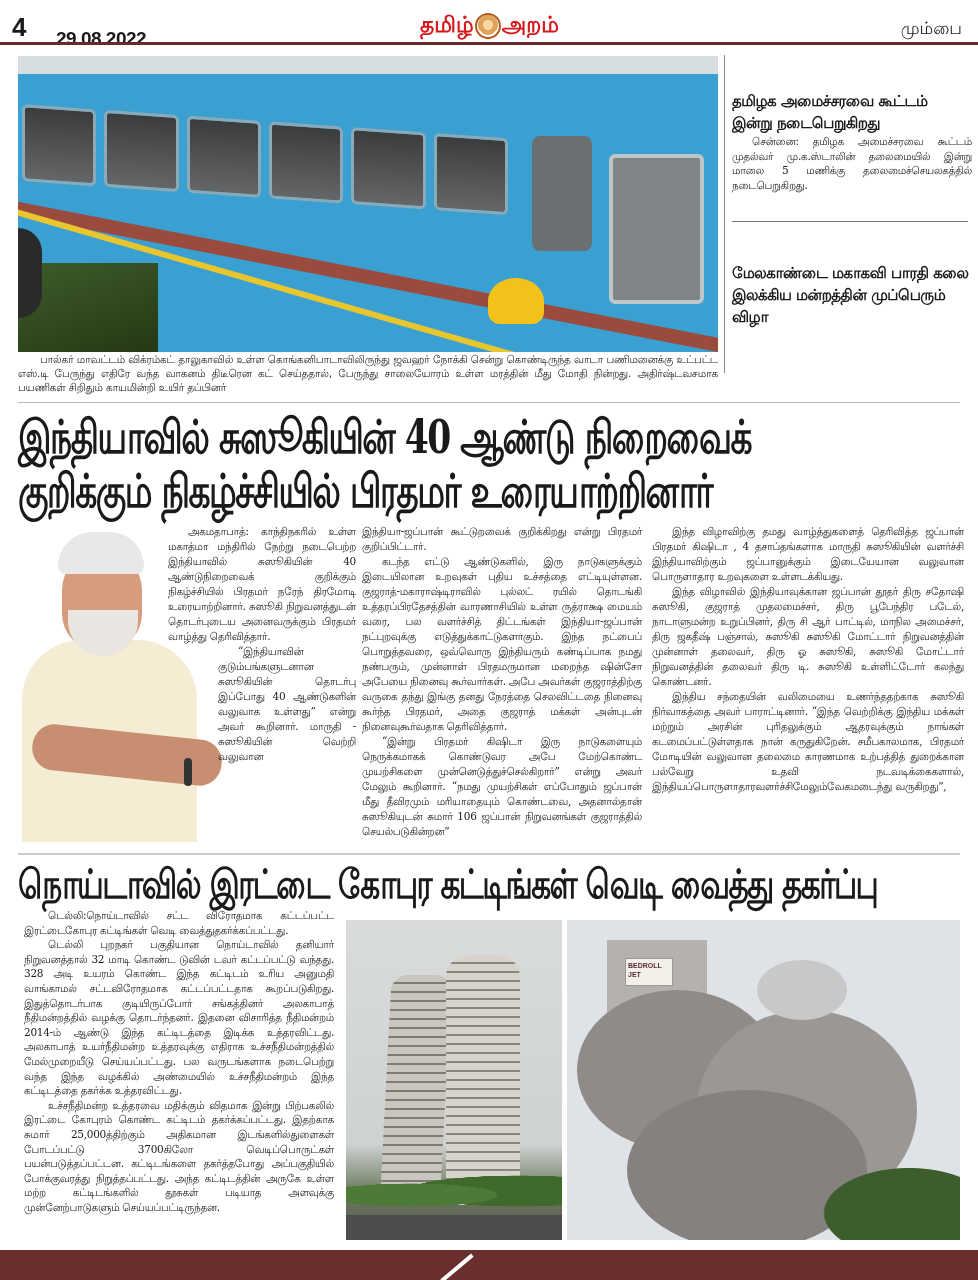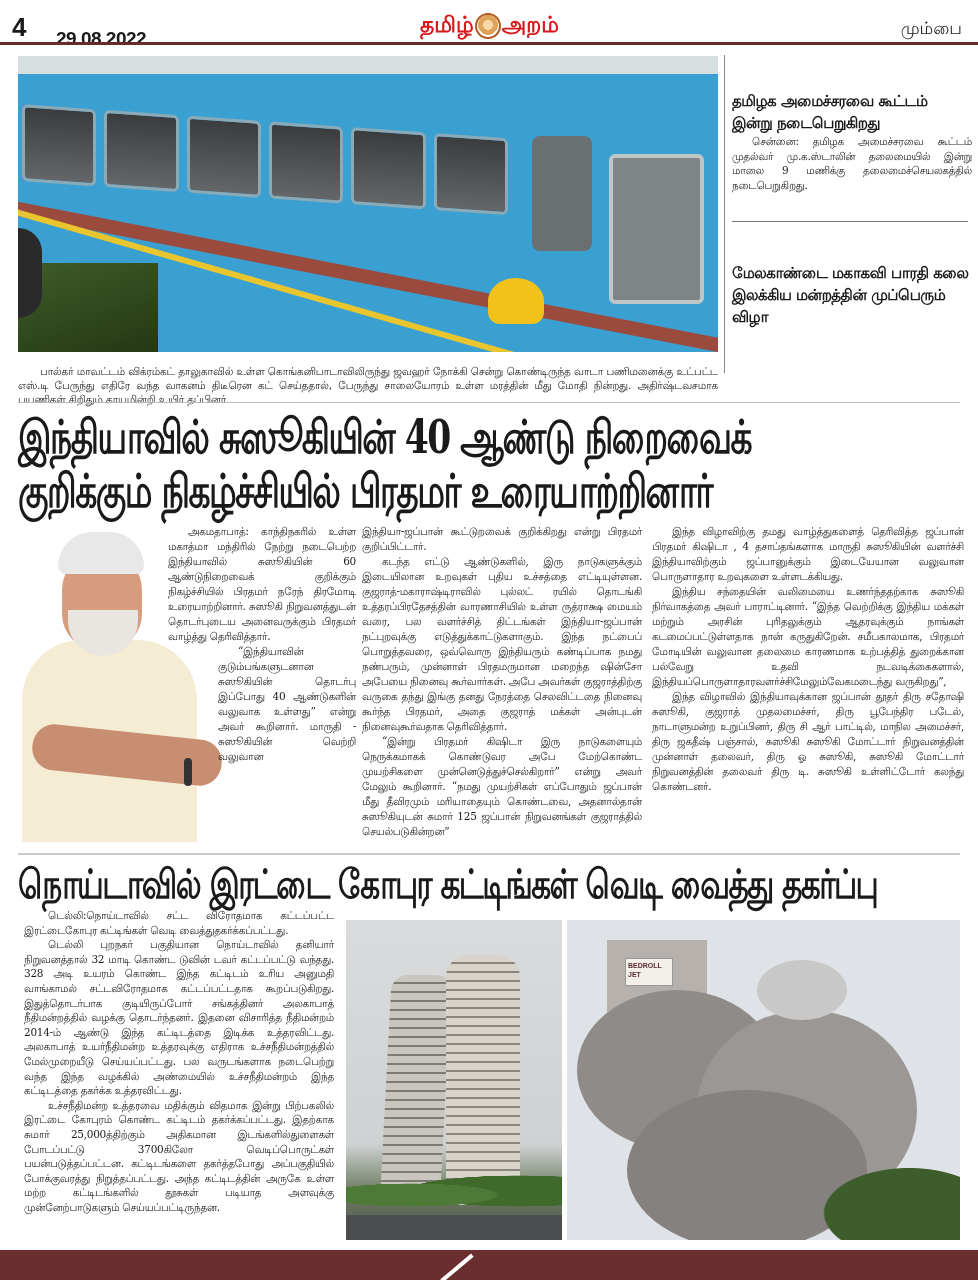--- a/index.html
+++ b/index.html
@@ -21,21 +21,21 @@
   .bus-photo .windows { position: absolute; left: 0; top: 22%; width: 70%; height: 26%; display: flex; gap: 8px; padding-left: 4px; transform: skewY(4deg); }
   .bus-photo .windows span { flex: 1; background: linear-gradient(180deg, #3b3c3e, #646668); border: 3px solid #8aaab8; border-radius: 6px; }
   .bus-photo .stripe-red { position: absolute; left: -20px; top: 48%; width: 760px; height: 14px; background: #9b4b3e; transform: rotate(11deg); transform-origin: left; }
   .bus-photo .stripe-yel { position: absolute; left: -20px; top: 50%; width: 680px; height: 6px; background: #e9c52e; transform: rotate(16deg); transform-origin: left; }
   .bus-photo .door { position: absolute; right: 14px; top: 33%; width: 95px; height: 150px; border: 4px solid #bfc6c8; background: #7f8486; border-radius: 6px; }
   .bus-photo .door2 { position: absolute; right: 126px; top: 27%; width: 60px; height: 115px; background: #6a6f72; border-radius: 8px; }
   .bus-photo .emblem { position: absolute; left: 470px; top: 222px; width: 56px; height: 46px; background: #f2c11a; border-radius: 50% 50% 12px 12px; }
   .bus-photo .grass { position: absolute; left: 0; bottom: 0; width: 20%; height: 30%; background: linear-gradient(160deg, #3e5c2a, #243814); }
   .bus-photo .wheel { position: absolute; left: 0; top: 58%; width: 24px; height: 90px; background: #2a2a2a; border-radius: 0 40px 40px 0; }
 
-  .caption-bus { position: absolute; left: 18px; top: 364px; width: 700px; font: 10.5px/14px "DejaVu Sans", sans-serif; text-align: justify; text-indent: 22px; letter-spacing: -0.2px; }
+  .caption-bus { position: absolute; left: 18px; top: 352px; width: 700px; font: 10.5px/14px "DejaVu Sans", sans-serif; text-align: justify; text-indent: 22px; letter-spacing: -0.2px; }
 
   .vrule-top { position: absolute; left: 724px; top: 55px; width: 1px; height: 318px; background: #888; }
   .side { position: absolute; left: 732px; width: 240px; }
   .side h3 { font: bold 15px/22px "DejaVu Sans", sans-serif; letter-spacing: -0.5px; }
   .side p { font: 10.5px/14.5px "DejaVu Serif", serif; text-align: justify; text-indent: 20px; letter-spacing: -0.3px; }
   .side-1 { top: 58px; margin-top: 32px; }
   .side-2 { top: 226px; margin-top: 36px; }
   .side-divider { position: absolute; left: 732px; top: 221px; width: 236px; height: 1px; background: #777; }
 
   .hr-mid { position: absolute; left: 18px; top: 402px; width: 942px; height: 1px; background: #bbb; }
@@ -113,21 +113,21 @@
   <div class="door"></div>
   <div class="emblem"></div>
   <div class="wheel"></div>
 </div>
 <p class="caption-bus">பால்கர் மாவட்டம் விக்ரம்கட் தாலுகாவில் உள்ள கொங்கனிபாடாவிலிருந்து ஜவஹர் நோக்கி சென்று கொண்டிருந்த வாடா பணிமனைக்கு உட்பட்ட எஸ்.டி பேருந்து எதிரே வந்த வாகனம் திடீரென கட் செய்ததால், பேருந்து சாலையோரம் உள்ள மரத்தின் மீது மோதி நின்றது. அதிர்ஷ்டவசமாக பயணிகள் சிறிதும் காயமின்றி உயிர் தப்பினர்</p>
 
 <div class="vrule-top"></div>
 
 <article class="side side-1">
   <h3>தமிழக அமைச்சரவை கூட்டம் இன்று நடைபெறுகிறது</h3>
-  <p>சென்னை: தமிழக அமைச்சரவை கூட்டம் முதல்வர் மு.க.ஸ்டாலின் தலைமையில் இன்று மாலை 9 மணிக்கு தலைமைச்செயலகத்தில் நடைபெறுகிறது.</p>
+  <p>சென்னை: தமிழக அமைச்சரவை கூட்டம் முதல்வர் மு.க.ஸ்டாலின் தலைமையில் இன்று மாலை 5 மணிக்கு தலைமைச்செயலகத்தில் நடைபெறுகிறது.</p>
 </article>
 <div class="side-divider"></div>
 <article class="side side-2">
   <h3>மேலகாண்டை மகாகவி பாரதி கலை இலக்கிய மன்றத்தின் முப்பெரும் விழா</h3>
 </article>
 
 <div class="hr-mid"></div>
 
 <h1 class="headline1">
   <span>இந்தியாவில் சுஸூகியின் 40 ஆண்டு நிறைவைக்</span><br>
@@ -137,32 +137,32 @@
 <div class="modi-photo" title="Prime Minister Narendra Modi with arms crossed">
   <div class="vest"></div>
   <div class="face"></div>
   <div class="hair"></div>
   <div class="beard"></div>
   <div class="arms"></div>
   <div class="band"></div>
 </div>
 
 <div class="col-text modi-col1">
-  <p>அகமதாபாத்: காந்திநகரில் உள்ள மகாத்மா மந்திரில் நேற்று நடைபெற்ற இந்தியாவில் சுஸூகியின் 60 ஆண்டுநிறைவைக் குறிக்கும் நிகழ்ச்சியில் பிரதமர் நரேந் திரமோடி உரையாற்றினார். சுஸூகி நிறுவனத்துடன் தொடர்புடைய அனைவருக்கும் பிரதமர் வாழ்த்து தெரிவித்தார்.</p>
+  <p>அகமதாபாத்: காந்திநகரில் உள்ள மகாத்மா மந்திரில் நேற்று நடைபெற்ற இந்தியாவில் சுஸூகியின் 40 ஆண்டுநிறைவைக் குறிக்கும் நிகழ்ச்சியில் பிரதமர் நரேந் திரமோடி உரையாற்றினார். சுஸூகி நிறுவனத்துடன் தொடர்புடைய அனைவருக்கும் பிரதமர் வாழ்த்து தெரிவித்தார்.</p>
   <p style="padding-left:50px;">“இந்தியாவின் குடும்பங்களுடனான சுஸூகியின் தொடர்பு இப்போது 40 ஆண்டுகளின் வலுவாக உள்ளது” என்று அவர் கூறினார். மாருதி - சுஸூகியின் வெற்றி வலுவான</p>
 </div>
 <div class="col-text modi-col2">
   <p style="text-indent:0">இந்தியா-ஜப்பான் கூட்டுறவைக் குறிக்கிறது என்று பிரதமர் குறிப்பிட்டார்.</p>
   <p>கடந்த எட்டு ஆண்டுகளில், இரு நாடுகளுக்கும் இடையிலான உறவுகள் புதிய உச்சத்தை எட்டியுள்ளன. குஜராத்-மகாராஷ்டிராவில் புல்லட் ரயில் தொடங்கி உத்தரப்பிரதேசத்தின் வாரணாசியில் உள்ள ருத்ராக்ஷ மையம் வரை, பல வளர்ச்சித் திட்டங்கள் இந்தியா-ஜப்பான் நட்புறவுக்கு எடுத்துக்காட்டுகளாகும். இந்த நட்பைப் பொறுத்தவரை, ஒவ்வொரு இந்தியரும் கண்டிப்பாக நமது நண்பரும், முன்னாள் பிரதமருமான மறைந்த ஷின்சோ அபேயை நினைவு கூர்வார்கள். அபே அவர்கள் குஜராத்திற்கு வருகை தந்து இங்கு தனது நேரத்தை செலவிட்டதை நினைவு கூர்ந்த பிரதமர், அதை குஜராத் மக்கள் அன்புடன் நினைவுகூர்வதாக தெரிவித்தார்.</p>
-  <p>“இன்று பிரதமர் கிஷிடா இரு நாடுகளையும் நெருக்கமாகக் கொண்டுவர அபே மேற்கொண்ட முயற்சிகளை முன்னெடுத்துச்செல்கிறார்” என்று அவர் மேலும் கூறினார். “நமது முயற்சிகள் எப்போதும் ஜப்பான் மீது தீவிரமும் மரியாதையும் கொண்டவை, அதனால்தான் சுஸூகியுடன் சுமார் 125 ஜப்பான் நிறுவனங்கள் குஜராத்தில் செயல்படுகின்றன”</p>
+  <p>“இன்று பிரதமர் கிஷிடா இரு நாடுகளையும் நெருக்கமாகக் கொண்டுவர அபே மேற்கொண்ட முயற்சிகளை முன்னெடுத்துச்செல்கிறார்” என்று அவர் மேலும் கூறினார். “நமது முயற்சிகள் எப்போதும் ஜப்பான் மீது தீவிரமும் மரியாதையும் கொண்டவை, அதனால்தான் சுஸூகியுடன் சுமார் 106 ஜப்பான் நிறுவனங்கள் குஜராத்தில் செயல்படுகின்றன”</p>
 </div>
 <div class="col-text modi-col3">
   <p>இந்த விழாவிற்கு தமது வாழ்த்துகளைத் தெரிவித்த ஜப்பான் பிரதமர் கிஷிடா , 4 தசாப்தங்களாக மாருதி சுஸூகியின் வளர்ச்சி இந்தியாவிற்கும் ஜப்பானுக்கும் இடையேயான வலுவான பொருளாதார உறவுகளை உள்ளடக்கியது.</p>
+  <p>இந்த விழாவில் இந்தியாவுக்கான ஜப்பான் தூதர் திரு சதோஷி சுஸூகி, குஜராத் முதலமைச்சர், திரு பூபேந்திர படேல், நாடாளுமன்ற உறுப்பினர், திரு சி ஆர் பாட்டில், மாநில அமைச்சர், திரு ஜகதீஷ் பஞ்சால், சுஸூகி சுஸூகி மோட்டார் நிறுவனத்தின் முன்னாள் தலைவர், திரு ஓ சுஸூகி, சுஸூகி மோட்டார் நிறுவனத்தின் தலைவர் திரு டி. சுஸூகி உள்ளிட்டோர் கலந்து கொண்டனர்.</p>
   <p>இந்திய சந்தையின் வலிமையை உணர்ந்ததற்காக சுஸூகி நிர்வாகத்தை அவர் பாராட்டினார். “இந்த வெற்றிக்கு இந்திய மக்கள் மற்றும் அரசின் புரிதலுக்கும் ஆதரவுக்கும் நாங்கள் கடமைப்பட்டுள்ளதாக நான் கருதுகிறேன். சமீபகாலமாக, பிரதமர் மோடியின் வலுவான தலைமை காரணமாக உற்பத்தித் துறைக்கான பல்வேறு உதவி நடவடிக்கைகளால், இந்தியப்பொருளாதாரவளர்ச்சிமேலும்வேகமடைந்து வருகிறது”,</p>
-  <p>இந்த விழாவில் இந்தியாவுக்கான ஜப்பான் தூதர் திரு சதோஷி சுஸூகி, குஜராத் முதலமைச்சர், திரு பூபேந்திர படேல், நாடாளுமன்ற உறுப்பினர், திரு சி ஆர் பாட்டில், மாநில அமைச்சர், திரு ஜகதீஷ் பஞ்சால், சுஸூகி சுஸூகி மோட்டார் நிறுவனத்தின் முன்னாள் தலைவர், திரு ஓ சுஸூகி, சுஸூகி மோட்டார் நிறுவனத்தின் தலைவர் திரு டி. சுஸூகி உள்ளிட்டோர் கலந்து கொண்டனர்.</p>
 </div>
 
 <div class="hr-bottom-mid"></div>
 
 <h2 class="headline2">நொய்டாவில் இரட்டை கோபுர கட்டிங்கள் வெடி வைத்து தகர்ப்பு</h2>
 
 <div class="noida-col">
   <p><span class="lead">டெல்லி:</span><span>நொய்டாவில் சட்ட விரோதமாக கட்டப்பட்ட இரட்டைகோபுர கட்டிங்கள் வெடி வைத்துதகர்க்கப்பட்டது.</span></p>
   <p>டெல்லி புறநகர் பகுதியான நொய்டாவில் தனியார் நிறுவனத்தால் 32 மாடி கொண்ட டுவின் டவர் கட்டப்பட்டு வந்தது. 328 அடி உயரம் கொண்ட இந்த கட்டிடம் உரிய அனுமதி வாங்காமல் சட்டவிரோதமாக கட்டப்பட்டதாக கூறப்படுகிறது. இதுத்தொடர்பாக குடியிருப்போர் சங்கத்தினர் அலகாபாத் நீதிமன்றத்தில் வழக்கு தொடர்ந்தனர். இதனை விசாரித்த நீதிமன்றம் 2014-ம் ஆண்டு இந்த கட்டிடத்தை இடிக்க உத்தரவிட்டது. அலகாபாத் உயர்நீதிமன்ற உத்தரவுக்கு எதிராக உச்சநீதிமன்றத்தில் மேல்முறையீடு செய்யப்பட்டது. பல வருடங்களாக நடைபெற்று வந்த இந்த வழக்கில் அண்மையில் உச்சநீதிமன்றம் இந்த கட்டிடத்தை தகர்க்க உத்தரவிட்டது.</p>
   <p>உச்சநீதிமன்ற உத்தரவை மதிக்கும் விதமாக இன்று பிற்பகலில் இரட்டை கோபுரம் கொண்ட கட்டிடம் தகர்க்கப்பட்டது. இதற்காக சுமார் 25,000த்திற்கும் அதிகமான இடங்களில்துளைகள் போடப்பட்டு 3700கிலோ வெடிப்பொருட்கள் பயன்படுத்தப்பட்டன. கட்டிடங்களை தகர்த்தபோது அப்பகுதியில் போக்குவரத்து நிறுத்தப்பட்டது. அந்த கட்டிடத்தின் அருகே உள்ள மற்ற கட்டிடங்களில் தூசுகள் படியாத அளவுக்கு முன்னேற்பாடுகளும் செய்யப்பட்டிருந்தன.</p>

